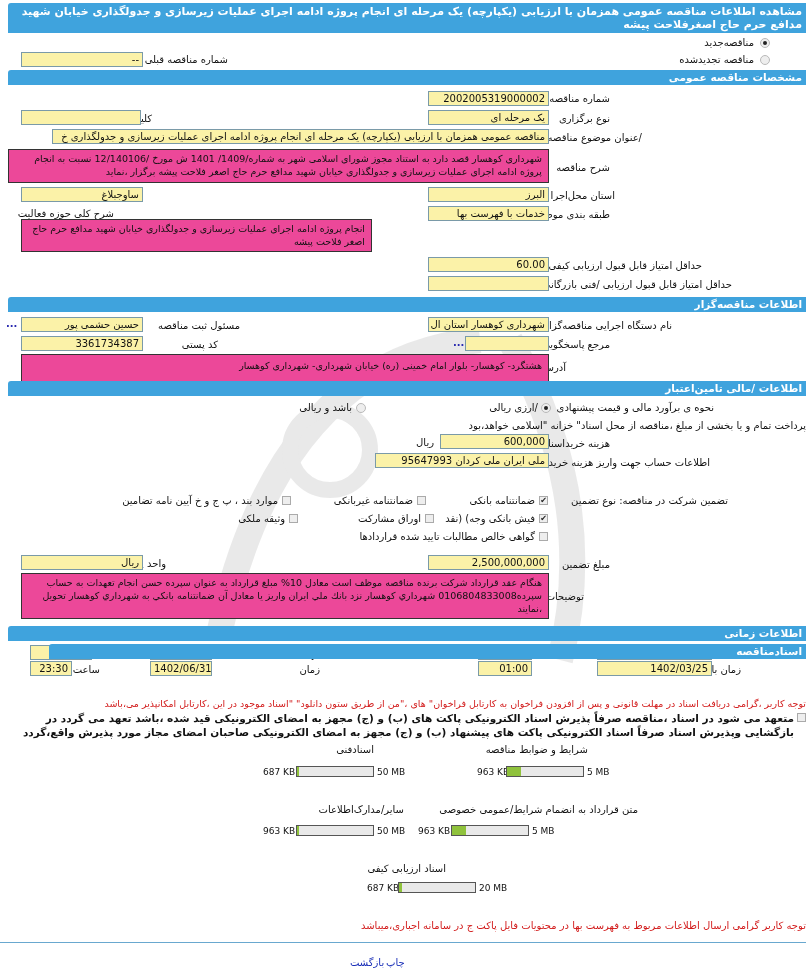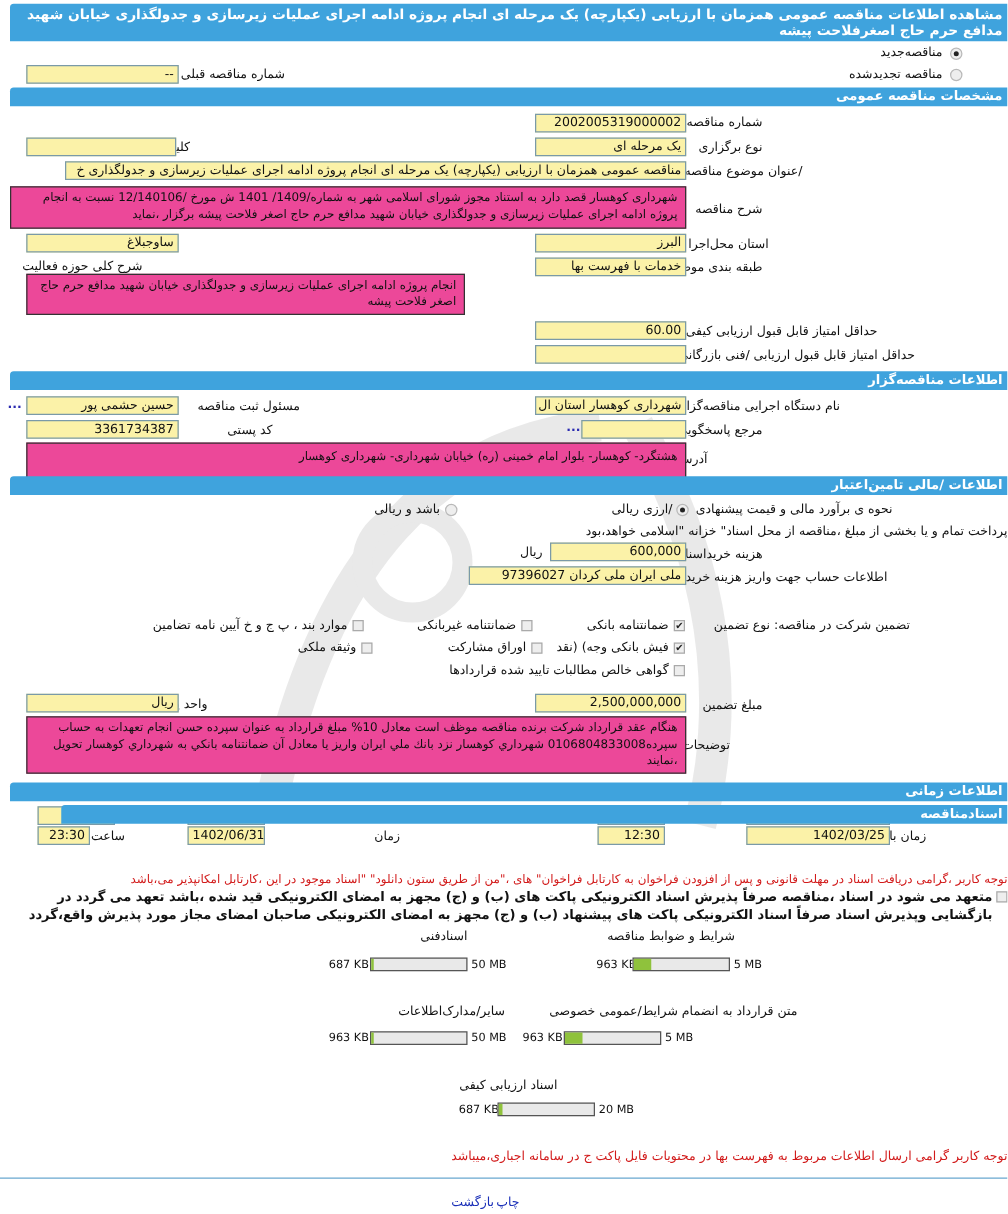--- a/index.html
+++ b/index.html
@@ -36,21 +36,21 @@
   }
   .dots { position: absolute; color: #2a2ab0; font-size: 10px; font-weight: bold; }
   .red { color: #d21b1b; }
   .bold { font-weight: bold; }
   .bar {
     position: absolute; height: 11px; width: 78px; border: 1px solid #555; background: #e9e9e9; direction: ltr;
   }
   .bar .fill { position: absolute; left: 0; top: 0; bottom: 0; background: #8fc23c; }
   .size { position: absolute; font-size: 9px; direction: ltr; white-space: nowrap; }
   .hline { position: absolute; left: 0; right: 0; height: 1px; background: #69a8cf; }
-  .link { position: absolute; color: #1a2fb8; font-size: 10px; margin-left: 11px; }
+  .link { position: absolute; color: #1a2fb8; font-size: 10px; }
   .watermark { position: absolute; left: 180px; top: 300px; width: 460px; height: 380px; pointer-events: none; opacity: 0.18; }
 </style>
 </head>
 <body>
 
 <svg class="watermark" viewBox="0 0 460 380">
   <path d="M40 330 Q 100 60 300 40" stroke="#888" stroke-width="26" fill="none"></path>
   <path d="M330 40 Q 420 200 380 360" stroke="#888" stroke-width="26" fill="none"></path>
   <circle cx="150" cy="150" r="40" stroke="#888" stroke-width="16" fill="none"></circle>
 </svg>
@@ -120,21 +120,21 @@
 <div class="radio" style="right:440px; top:403px;"></div>
 <div class="lbl" style="right:454px; top:402px;">باشد و ریالی</div>
 
 <div class="lbl" style="right:0px; top:420px;">پرداخت تمام و یا بخشی از مبلغ ،مناقصه از محل اسناد" خزانه "اسلامی خواهد،بود</div>
 
 <div class="lbl" style="right:196px; top:438px;">هزینه خریداسناد</div>
 <div class="fld ltr" style="left:440px; top:434px; width:109px;">600,000</div>
 <div class="lbl" style="right:372px; top:437px;">ریال</div>
 
 <div class="lbl" style="right:96px; top:457px;">اطلاعات حساب جهت واریز هزینه خریداسناد</div>
-<div class="fld" style="left:375px; top:453px; width:174px;">ملی ایران ملی کردان 97396027</div>
+<div class="fld" style="left:375px; top:453px; width:174px;">ملی ایران ملی کردان 95647993</div>
 
 <div class="lbl" style="right:78px; top:495px;">تضمین شرکت در مناقصه:   نوع    تضمین</div>
 
 <div class="chk" style="right:258px; top:496px;">✔</div>
 <div class="lbl" style="right:271px; top:495px;">ضمانتنامه  بانکی</div>
 <div class="chk" style="right:380px; top:496px;"></div>
 <div class="lbl" style="right:393px; top:495px;">ضمانتنامه  غیربانکی</div>
 <div class="chk" style="right:515px; top:496px;"></div>
 <div class="lbl" style="right:528px; top:495px;">موارد  بند ، پ ج و خ آیین نامه تضامین</div>
 
@@ -165,21 +165,21 @@
 
 <div class="lbl" style="right:486px; top:648px;">مهلت     ارسال</div>
 <div class="lbl" style="right:594px; top:648px;">پاکتهای پیشنهاد</div>
 <div class="fld ltr" style="left:150px; top:645px; width:62px;padding-left:27px;">1402/03/24</div>
 <div class="lbl" style="right:706px; top:648px;">ساعت</div>
 <div class="fld ltr" style="left:30px; top:645px; width:62px;">14:30</div>
 
 <div class="lbl" style="right:65px; top:664px;">زمان  بازگشایی پاکت‌ها</div>
 <div class="fld ltr" style="left:597px; top:661px; width:115px;">1402/03/25</div>
 <div class="lbl" style="right:275px; top:664px;">ساعت</div>
-<div class="fld ltr" style="left:478px; top:661px; width:54px;">12:30</div>
+<div class="fld ltr" style="left:478px; top:661px; width:54px;">01:00</div>
 
 <div class="lbl" style="right:486px; top:664px;">زمان</div>
 <div class="lbl" style="right:594px; top:664px;">اعتبار پیشنهاد</div>
 <div class="fld ltr" style="left:150px; top:661px; width:62px;">1402/06/31</div>
 <div class="lbl" style="right:706px; top:664px;">ساعت</div>
 <div class="fld ltr" style="left:30px; top:661px; width:42px;">23:30</div>
 
 <div class="hdr sec-hdr" style="top:644px;margin-left:41px;">اسنادمناقصه</div>
 
 <div class="lbl red" style="right:0px; top:698px; font-size:9.5px;">توجه کاربر ،گرامی دریافت اسناد در مهلت قانونی و پس از افزودن فراخوان به کارتابل فراخوان" های ،"من از طریق  ستون دانلود" "اسناد موجود در این ،کارتابل امکانپذیر می،باشد</div>

